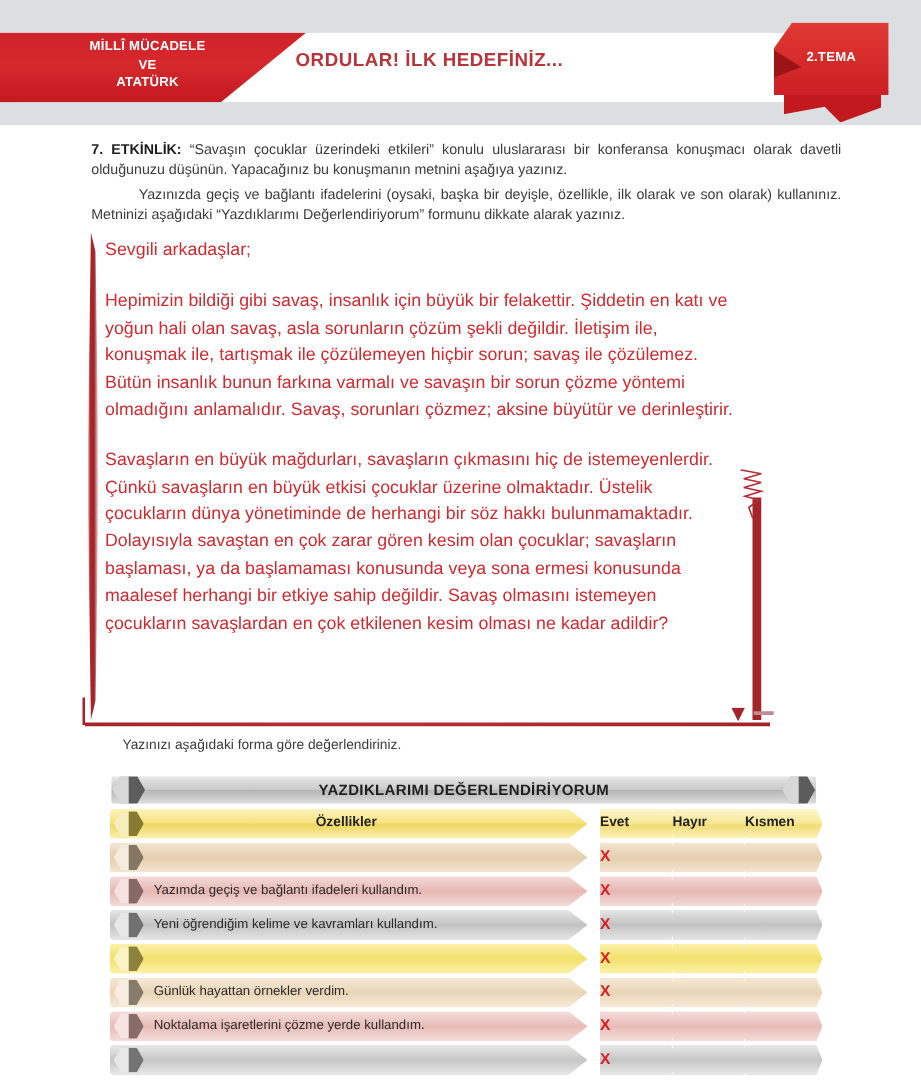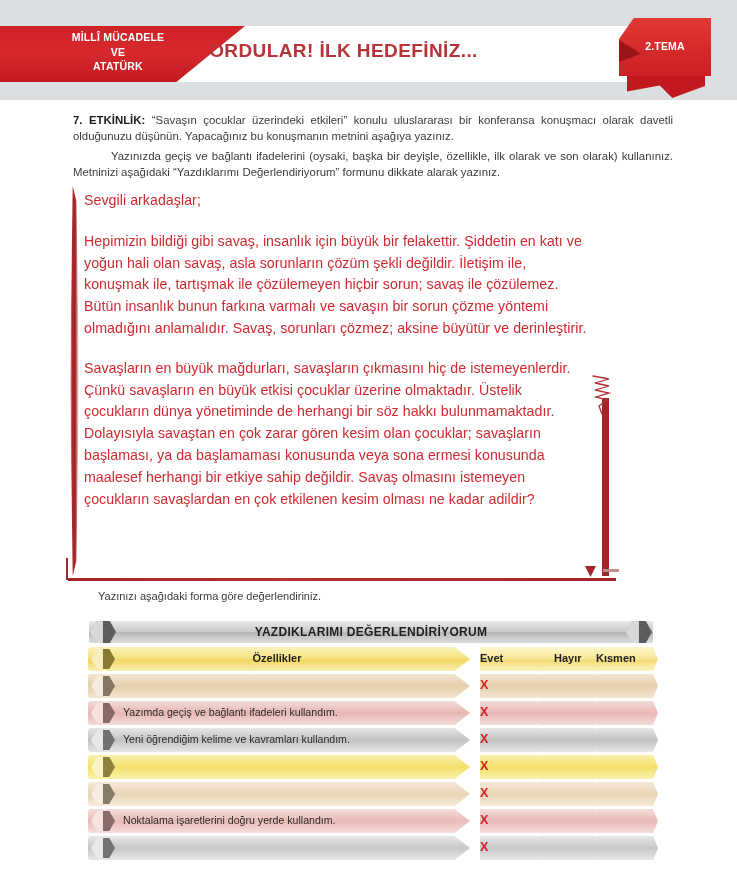--- a/index.html
+++ b/index.html
@@ -31,21 +31,21 @@
   .banner-red-label{
     position:absolute;left:44px;top:30px;width:148px;
     text-align:center;color:#ffffff;
     font-size:10.5px;font-weight:bold;line-height:14.5px;
     letter-spacing:.2px;
   }
   .banner-title{
     position:absolute;left:0;top:40px;width:737px;
     text-align:center;
     color:#b8343a;
-    font-size:19px;font-weight:bold;letter-spacing:.4px;
+    font-size:15px;font-weight:bold;letter-spacing:.4px;
     text-indent:-50px;
   }
   
   .ribbon{
     position:absolute;right:26px;top:18px;width:92px;height:72px;
   }
   .ribbon-tail{
     position:absolute;left:8px;top:50px;width:78px;height:30px;
     background:#c2191f;
     -webkit-clip-path:polygon(0 0,100% 0,100% 60%,58% 100%,42% 58%,0 78%);
@@ -285,21 +285,21 @@
 
   <div class="row">
     <div class="hdr-label"></div>
     <div class="row-hex" style="background:#e9d458">
         <span class="row-hex-inner"></span>
       </div>
     <div class="hdr-label-text">Özellikler</div>
     <div class="cell c1" style="background:linear-gradient(180deg,#fdf6cf 0%,#f7e794 48%,#f2dc74 55%,#fcf3bd 100%)"></div>
     <div class="cell-text hdr" style="left:392px">Evet</div>
     <div class="cell c2" style="background:linear-gradient(180deg,#fdf6cf 0%,#f7e794 48%,#f2dc74 55%,#fcf3bd 100%)"></div>
-    <div class="cell-text hdr" style="left:466px">Hayır</div>
+    <div class="cell-text hdr" style="left:450px">Hayır</div>
     <div class="cell c3" style="background:linear-gradient(180deg,#fdf6cf 0%,#f7e794 48%,#f2dc74 55%,#fcf3bd 100%)"></div>
     <div class="cell-text hdr" style="left:508px">Kısmen</div>
   </div>
 
   <div id="rows-container">
       <div class="row">
         <div class="row-label" style="background: linear-gradient(rgb(244, 230, 210) 0%, rgb(228, 207, 174) 50%, rgb(244, 230, 210) 100%);"></div>
         <div class="row-hex" style="background: rgb(228, 207, 174);">
           <span class="row-hex-inner"></span>
         </div>
@@ -338,31 +338,32 @@
         <div class="cell c1" style="background: linear-gradient(rgb(251, 242, 171) 0%, rgb(242, 224, 106) 50%, rgb(251, 242, 171) 100%);"></div>
         <div class="cell-text mark" style="left: 392px;">X</div>
         <div class="cell c2" style="background: linear-gradient(rgb(251, 242, 171) 0%, rgb(242, 224, 106) 50%, rgb(251, 242, 171) 100%);"></div>
         <div class="cell c3" style="background: linear-gradient(rgb(251, 242, 171) 0%, rgb(242, 224, 106) 50%, rgb(251, 242, 171) 100%);"></div>
       </div>
       <div class="row">
         <div class="row-label" style="background: linear-gradient(rgb(246, 234, 216) 0%, rgb(233, 213, 182) 50%, rgb(246, 234, 216) 100%);"></div>
         <div class="row-hex" style="background: rgb(233, 213, 182);">
           <span class="row-hex-inner"></span>
         </div>
+        <div class="row-label-text">Günlük hayattan örnekler verdim.</div>
         <div class="cell c1" style="background: linear-gradient(rgb(246, 234, 216) 0%, rgb(233, 213, 182) 50%, rgb(246, 234, 216) 100%);"></div>
         <div class="cell-text mark" style="left: 392px;">X</div>
         <div class="cell c2" style="background: linear-gradient(rgb(246, 234, 216) 0%, rgb(233, 213, 182) 50%, rgb(246, 234, 216) 100%);"></div>
         <div class="cell c3" style="background: linear-gradient(rgb(246, 234, 216) 0%, rgb(233, 213, 182) 50%, rgb(246, 234, 216) 100%);"></div>
       </div>
       <div class="row">
         <div class="row-label" style="background: linear-gradient(rgb(244, 222, 219) 0%, rgb(232, 187, 182) 50%, rgb(244, 222, 219) 100%);"></div>
         <div class="row-hex" style="background: rgb(232, 187, 182);">
           <span class="row-hex-inner"></span>
         </div>
-        <div class="row-label-text">Noktalama işaretlerini doğru yerde kullandım.</div>
+        <div class="row-label-text">Noktalama işaretlerini çözme yerde kullandım.</div>
         <div class="cell c1" style="background: linear-gradient(rgb(244, 222, 219) 0%, rgb(232, 187, 182) 50%, rgb(244, 222, 219) 100%);"></div>
         <div class="cell-text mark" style="left: 392px;">X</div>
         <div class="cell c2" style="background: linear-gradient(rgb(244, 222, 219) 0%, rgb(232, 187, 182) 50%, rgb(244, 222, 219) 100%);"></div>
         <div class="cell c3" style="background: linear-gradient(rgb(244, 222, 219) 0%, rgb(232, 187, 182) 50%, rgb(244, 222, 219) 100%);"></div>
       </div>
       <div class="row">
         <div class="row-label" style="background: linear-gradient(rgb(232, 232, 232) 0%, rgb(198, 198, 198) 50%, rgb(232, 232, 232) 100%);"></div>
         <div class="row-hex" style="background: rgb(198, 198, 198);">
           <span class="row-hex-inner"></span>
         </div>

